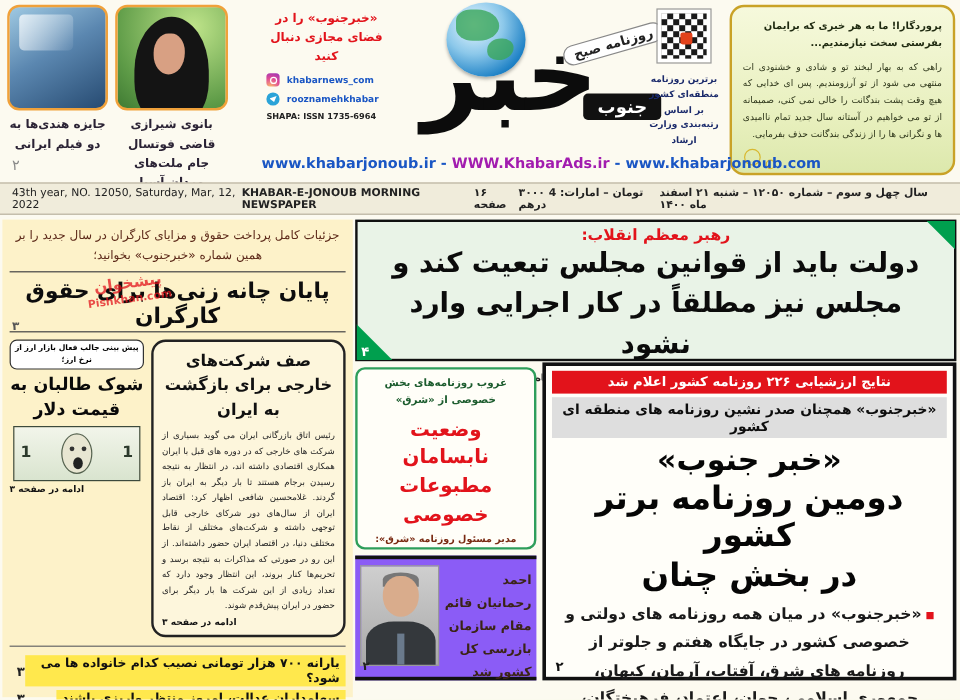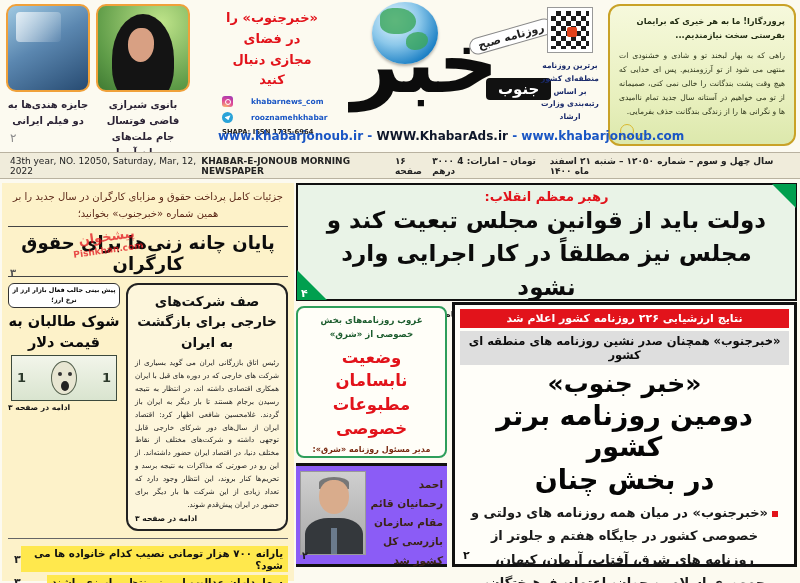--- a/index.html
+++ b/index.html
@@ -12,22 +12,22 @@
   .teaser .ph{height:88px;border:2px solid #f0a13a;border-radius:10px;overflow:hidden;position:relative}
   .ph1{background:linear-gradient(150deg,#9fc9e2 0%,#5b87b0 45%,#274b72 100%)}
   .ph1 .streak{position:absolute;top:6px;left:8px;width:45px;height:30px;background:linear-gradient(120deg,rgba(255,255,255,.75),rgba(255,255,255,.05));border-radius:4px}
   .ph2{background:radial-gradient(circle at 70% 20%,#bfe48a,#5f9c48 70%,#3f7a33)}
   .hijab{position:absolute;left:14px;top:8px;width:62px;height:90px;background:#141414;border-radius:50% 50% 40% 40%}
   .face{position:absolute;left:30px;top:22px;width:26px;height:34px;background:#d8a083;border-radius:50% 45% 55% 50%}
   .teaser .cap{font-size:10px;font-weight:bold;color:#2b2335;line-height:1.6;margin-top:5px}
   .teaser .pg{font-size:12px;color:#8a8a8a;text-align:left;padding-left:4px;margin-top:2px}
 
   .social{position:absolute;left:222px;top:8px;width:100px;direction:rtl;text-align:center}
-  .social .follow{color:#e2131b;font-weight:bold;font-size:13px;line-height:1.6}
-  .srow{display:flex;align-items:center;justify-content:flex-start;direction:ltr;gap:18px;margin-top:5px}
+  .social .follow{color:#e2131b;font-weight:bold;font-size:10px;line-height:1.6}
+  .srow{display:flex;align-items:center;justify-content:flex-start;direction:ltr;gap:6px;margin-top:5px}
   .ig{width:11px;height:11px;border-radius:3px;background:radial-gradient(circle at 30% 110%,#fdc468,#df4996 55%,#9b36b7 95%);position:relative;flex:none}
   .ig::after{content:"";position:absolute;inset:2.5px;border:1.5px solid #fff;border-radius:50%}
   .tg{width:11px;height:11px;border-radius:50%;background:#2aa3d8;position:relative;flex:none}
   .tg::after{content:"";position:absolute;left:2.5px;top:3px;width:6px;height:5px;background:#fff;clip-path:polygon(0 40%,100% 0,65% 100%)}
   .handle{color:#1a56c4;font-weight:bold;font-size:7.5px}
   .issn{font-size:6.8px;color:#222;font-weight:bold;margin-top:5px;direction:ltr;text-align:left}
 
   .logo-big{position:absolute;left:300px;top:8px;width:250px;height:118px;color:#0c0c0c;font-weight:bold;
             font-size:84px;line-height:110px;text-align:center;letter-spacing:-2px}
   .globe{position:absolute;left:372px;top:2px;width:66px;height:62px;border-radius:50%;
@@ -46,21 +46,21 @@
              text-align:center;line-height:1.7}
 
   .prayer{position:absolute;left:608px;top:4px;width:188px;height:142px;border:2px solid #c9a227;border-radius:12px;
           background:linear-gradient(180deg,#f6f9dc 0%,#e7efbc 70%,#dce8ac 100%);padding:8px 9px;overflow:hidden}
   .prayer .t{font-size:8.3px;font-weight:bold;color:#1f2a10;line-height:1.7}
   .prayer .b{font-size:7.6px;color:#2c3418;line-height:1.85;margin-top:7px;text-align:justify}
   .bub{position:absolute;border:1px solid #d8b830;border-radius:50%}
 
   .urlbar{position:absolute;left:218px;top:129px;width:385px;height:18px;direction:ltr;text-align:center;
           font-size:12px;font-weight:bold;white-space:nowrap}
-  .u-blue{color:#1a56c4}.u-red{color:#0f172a}
+  .u-blue{color:#1a56c4}.u-red{color:#a21caf}
 
   
   .datestrip{position:absolute;left:0;top:152px;width:800px;height:27px;background:#f0ecdb;
              border-top:1px solid #b9b2a0;border-bottom:1px solid #b9b2a0;display:flex;align-items:center;
              justify-content:space-between;direction:ltr;padding:0 10px;font-size:9px;color:#222}
   .datestrip .bold{font-weight:bold}
 
   
   .lead{position:absolute;left:296px;top:183px;width:501px;height:118px;background:#e9f3e7;border:2px solid #101010}
   .tri-tr{position:absolute;right:-1px;top:-1px;width:24px;height:24px;background:#009f4e;clip-path:polygon(0 0,100% 0,100% 100%)}

